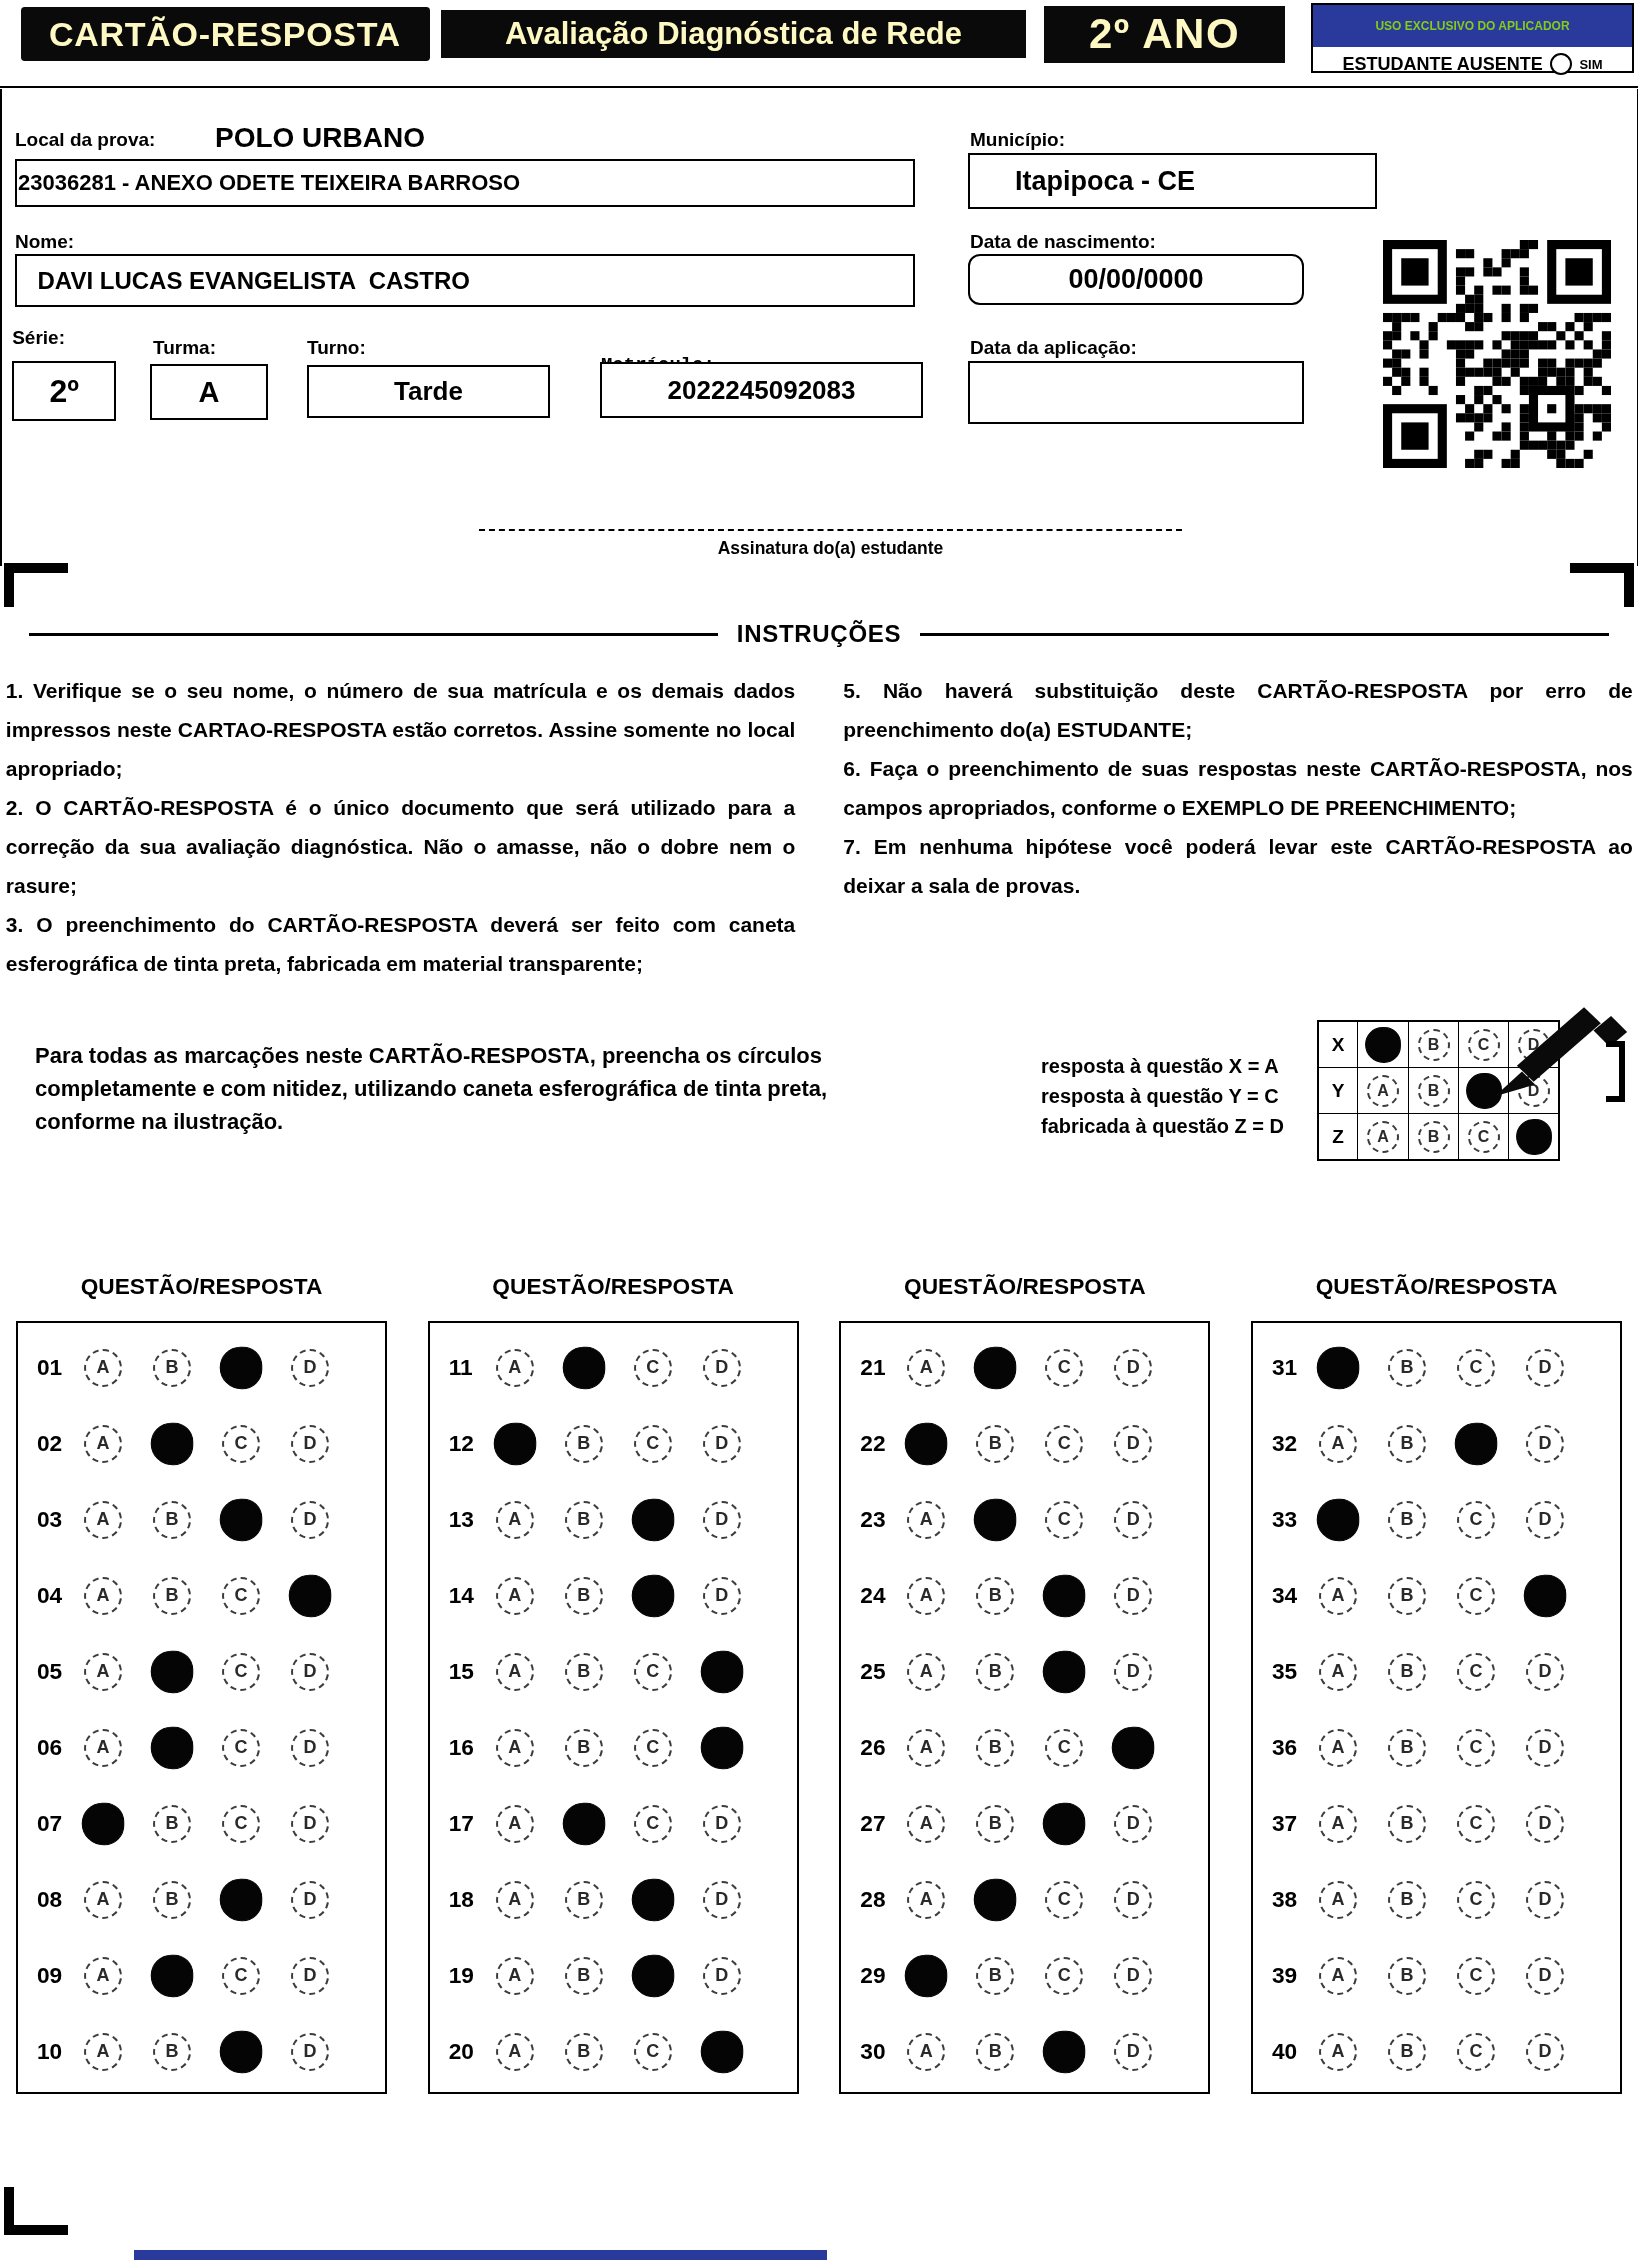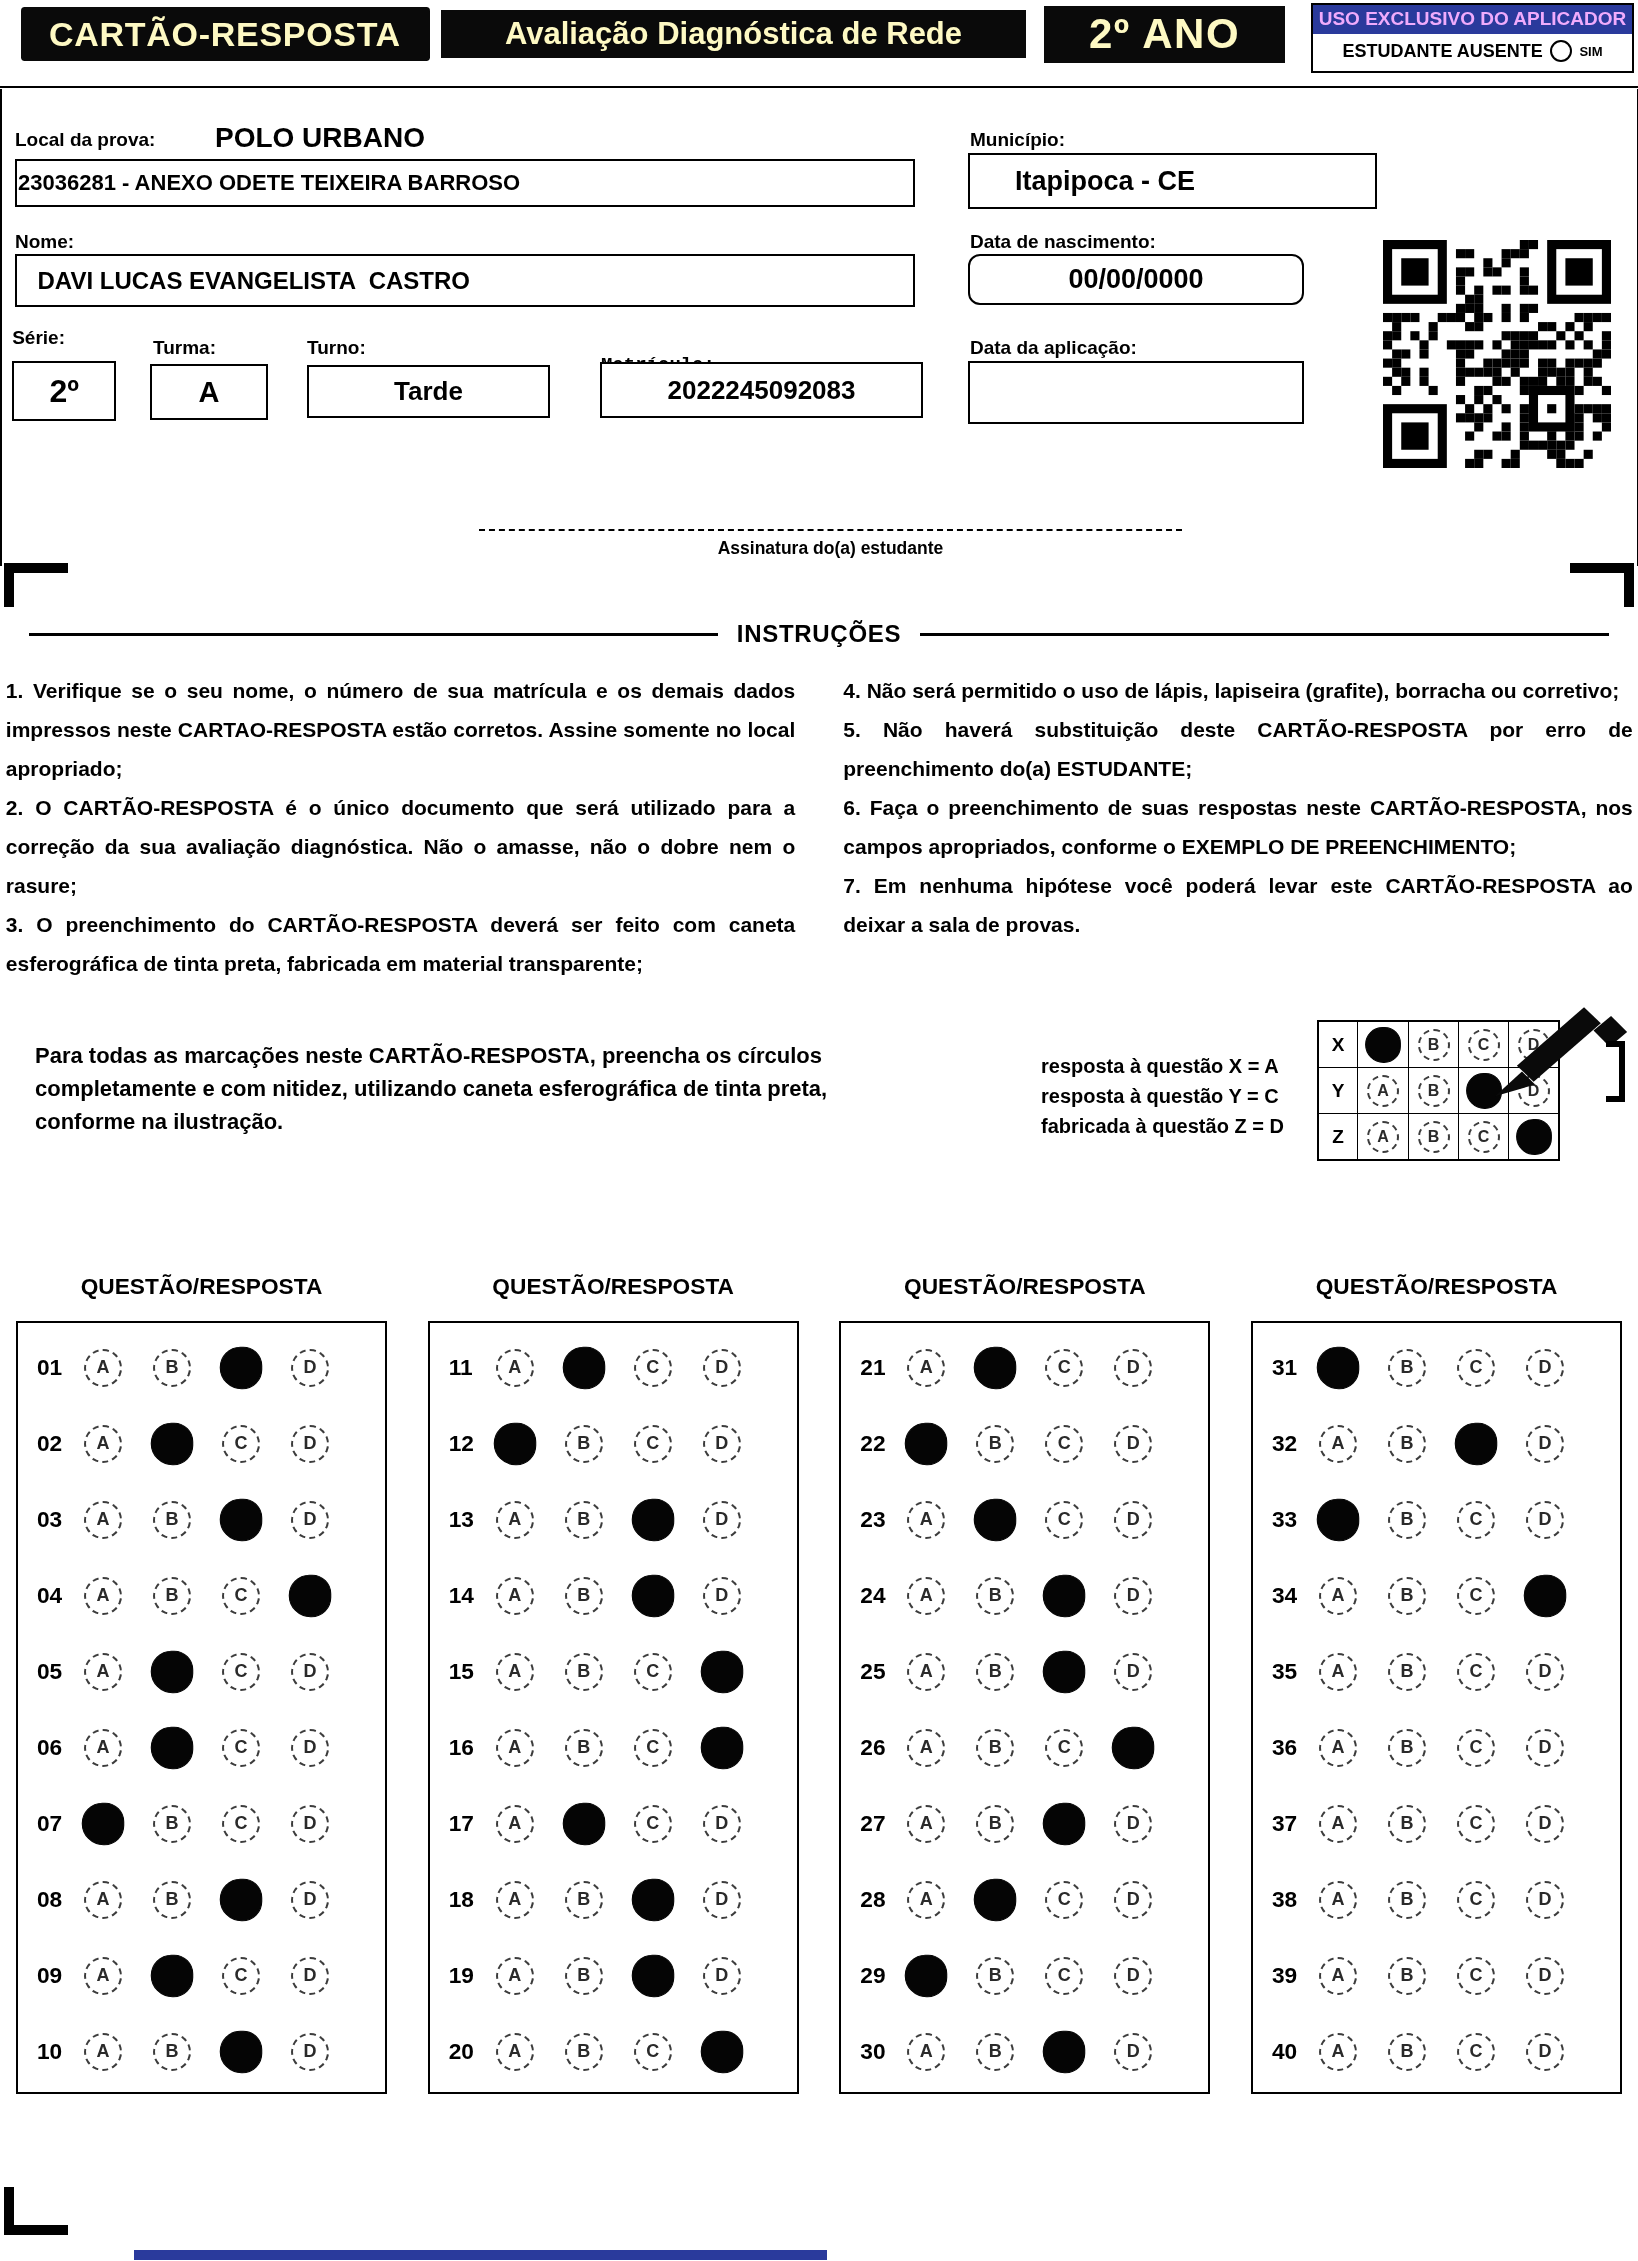--- a/index.html
+++ b/index.html
@@ -6,21 +6,21 @@
   html, body { background:#ffffff; }
   body { font-family:"Liberation Sans", sans-serif; color:#000; }
   .page { position:relative; width:1639px; height:2261px; background:#fff; overflow:hidden; }
 
   
   .blackbox { position:absolute; background:#0a0a0a; color:#fef9c3; font-weight:bold; display:flex; align-items:center; justify-content:center; }
   .title-box { left:20.5px; top:7.3px; width:409px; height:54px; font-size:34px; border-radius:3.7px; letter-spacing:0.7px; }
   .subtitle-box { left:441px; top:10.2px; width:585px; height:48px; font-size:31px; }
   .grade-box { left:1044px; top:5.8px; width:241px; height:57px; font-size:42px; letter-spacing:1.5px; }
   .aplicador { position:absolute; left:1311px; top:2.9px; width:323px; height:70px; border:2.2px solid #000; background:#fff; }
-  .aplicador-bar { height:29px; background:#2a3a9c; color:#f0abfc; font-weight:bold; font-size:19px; display:flex; align-items:center; justify-content:center; }
+  .aplicador-bar { height:42px; background:#2a3a9c; color:#84cc16; font-weight:bold; font-size:12px; display:flex; align-items:center; justify-content:center; }
   .ausente-row { height:35px; display:flex; align-items:center; justify-content:center; gap:7.3px; font-weight:bold; font-size:18px; }
   .absent-circle { width:22px; height:22px; border:2.2px solid #000; border-radius:50%; display:inline-block; background:#fff; }
   .sim-label { font-size:13px; font-weight:bold; }
   .header-rule { position:absolute; left:0; top:86px; width:1639px; border-top:2.9px solid #000; }
 
   
   .form-area { position:absolute; left:0; top:89px; width:1639px; height:477px; border-left:2.2px solid #000; border-right:2.2px solid #000; }
   .field-label { position:absolute; font-weight:bold; font-size:19px; white-space:nowrap; }
   .field-value { position:absolute; font-weight:bold; white-space:nowrap;margin-top:8px; }
   .field-box { position:absolute; border:2.2px solid #000; background:#fff; display:flex; align-items:center; font-weight:bold; white-space:pre; }
@@ -362,21 +362,20 @@
     <div class="instr-title">INSTRUÇÕES</div>
     <div class="hline"></div>
   </div>
   <div class="instr-cols">
     <div class="instr-col">
         <p class="instr-item">1. Verifique se o seu nome, o número de sua matrícula e os demais dados impressos neste CARTAO-RESPOSTA estão corretos. Assine somente no local apropriado;</p>
         <p class="instr-item">2. O CARTÃO-RESPOSTA é o único documento que será utilizado para a correção da sua avaliação diagnóstica. Não o amasse, não o dobre nem o rasure;</p>
         <p class="instr-item">3. O preenchimento do CARTÃO-RESPOSTA deverá ser feito com caneta esferográfica de tinta preta, fabricada em material transparente;</p>
       </div>
     <div class="instr-col">
-        <p class="instr-item">4. Não será permitido o uso de lápis, lapiseira (grafite), borracha ou corretivo;</p>
         <p class="instr-item">5. Não haverá substituição deste CARTÃO-RESPOSTA por erro de preenchimento do(a) ESTUDANTE;</p>
         <p class="instr-item">6. Faça o preenchimento de suas respostas neste CARTÃO-RESPOSTA, nos campos apropriados, conforme o EXEMPLO DE PREENCHIMENTO;</p>
         <p class="instr-item">7. Em nenhuma hipótese você poderá levar este CARTÃO-RESPOSTA ao deixar a sala de provas.</p>
       </div>
   </div>
 
   <p class="example-text">Para todas as marcações neste CARTÃO-RESPOSTA, preencha os círculos completamente e com nitidez, utilizando caneta esferográfica de tinta preta, conforme na ilustração.</p>
   <div class="legend">
       <div class="legend-line">resposta à questão X = A</div>
       <div class="legend-line">resposta à questão Y = C</div>

